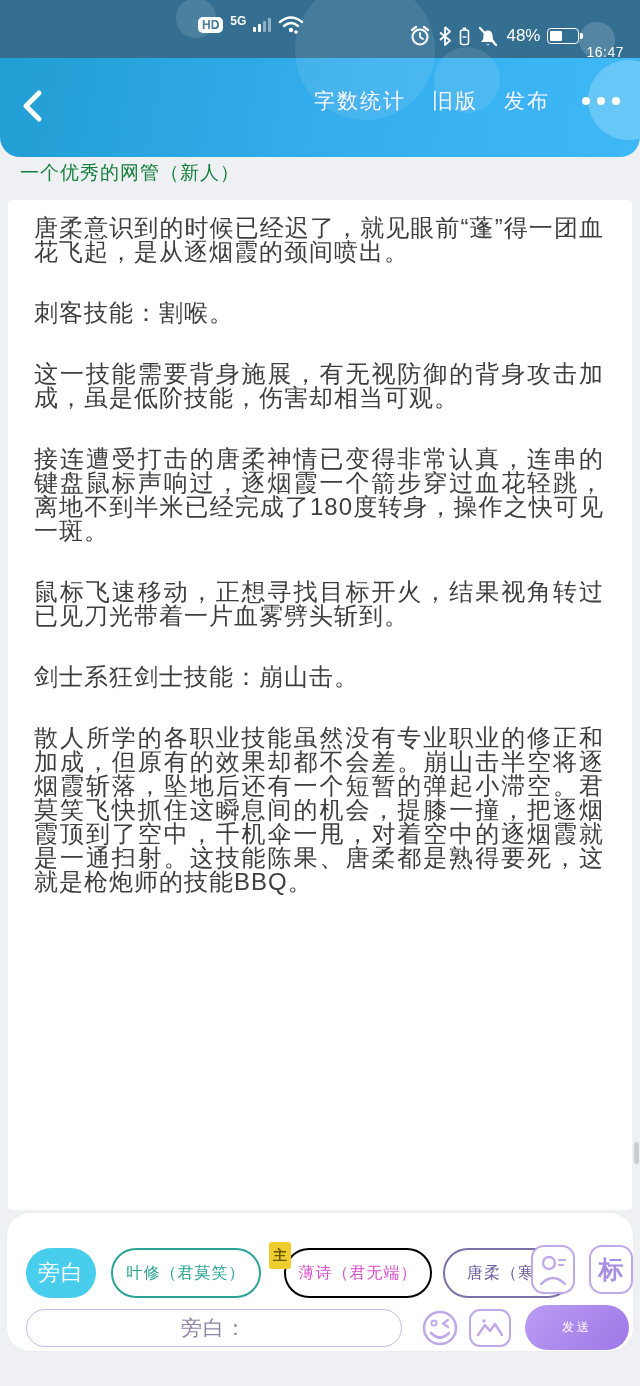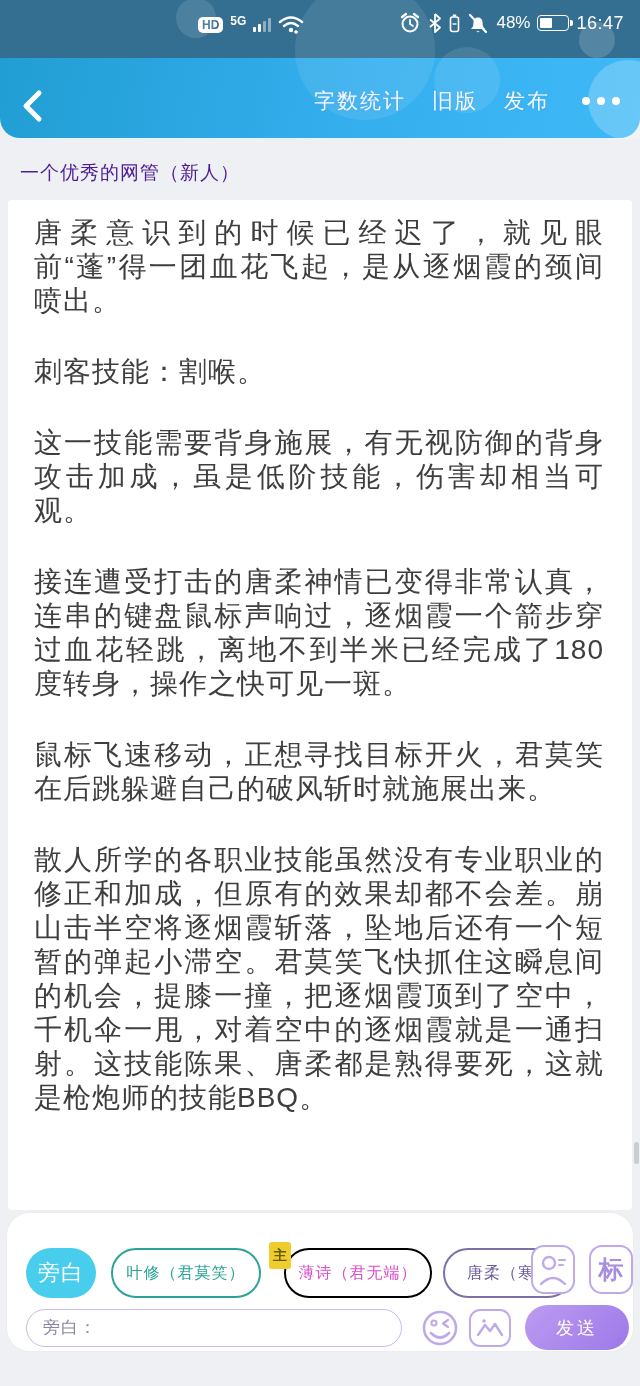--- a/index.html
+++ b/index.html
@@ -11,60 +11,60 @@
   .sb-inner{position:absolute;left:0;top:0;width:100%;height:100%;display:flex;align-items:center;color:#fff;z-index:2;}
   .sb-left{position:absolute;left:198px;top:14px;display:flex;align-items:center;gap:7px;}
   .sb-right{position:absolute;right:16px;top:12px;display:flex;align-items:center;gap:7px;}
   .hd-badge{background:#fff;color:#346f92;font-size:12px;font-weight:bold;border-radius:5px;padding:2px 4px;line-height:1;}
   .net{font-size:12px;font-weight:bold;line-height:1;margin-top:-8px;}
   .bars{display:flex;align-items:flex-end;gap:2px;height:14px;}
   .bars i{display:block;width:3px;background:#fff;border-radius:1px;}
   .bars i:nth-child(1){height:5px}.bars i:nth-child(2){height:8px}
   .bars i:nth-child(3){height:11px;opacity:.45}.bars i:nth-child(4){height:14px;opacity:.45}
   .pct{font-size:17px;}
-  .time{font-size:18px;letter-spacing:.5px;}
+  .time{font-size:14px;letter-spacing:.5px;margin-top:32px;}
   .batt{position:relative;width:32px;height:16px;border:1.8px solid #fff;border-radius:4px;}
   .batt::after{content:"";position:absolute;right:-5px;top:4px;width:3px;height:6px;background:#fff;border-radius:0 2px 2px 0;}
   .batt i{position:absolute;left:2px;top:2px;bottom:2px;width:40%;background:#fff;border-radius:1px;}
 
   
-  .header{position:absolute;left:0;top:58px;width:640px;height:80px;background:linear-gradient(100deg,#219ed3 0%,#35aeee 55%,#3eb9f6 100%);border-radius:0 0 20px 20px;z-index:2;overflow:visible;}
+  .header{position:absolute;left:0;top:58px;width:640px;height:99px;background:linear-gradient(100deg,#219ed3 0%,#35aeee 55%,#3eb9f6 100%);border-radius:0 0 20px 20px;z-index:2;overflow:visible;}
   .bokeh{position:absolute;border-radius:50%;pointer-events:none;z-index:4;}
   .back{position:absolute;left:16px;top:30px;width:36px;height:36px;cursor:pointer;}
   .hmenu{position:absolute;right:20px;top:0;height:86px;display:flex;align-items:center;gap:26px;}
   .hmenu .mi{color:#f2fbff;font-size:21px;letter-spacing:2px;cursor:pointer;text-shadow:0 0 2px rgba(120,120,255,.35);}
   .dots{display:flex;gap:7px;align-items:center;cursor:pointer;padding-left:6px;}
   .dots i{width:8px;height:8px;border-radius:50%;background:#fff;display:block;}
 
   
-  .doctitle{position:absolute;left:20px;top:160px;color:#4c1d95;font-size:19px;letter-spacing:1px;}
+  .doctitle{position:absolute;left:20px;top:160px;color:#15803d;font-size:19px;letter-spacing:1px;}
 
   
   .card{position:absolute;left:8px;top:200px;width:624px;height:1010px;background:#fff;border-radius:4px;padding:16px 28px 10px 26px;overflow:hidden;}
-  .card p{margin:0 0 37px 0;font-size:28px;line-height:34px;letter-spacing:1px;color:#3e3e3e;text-align:justify;}
+  .card p{margin:0 0 37px 0;font-size:24px;line-height:24px;letter-spacing:1px;color:#3e3e3e;text-align:justify;}
   .scrollthumb{position:absolute;right:1px;top:1142px;width:5px;height:22px;background:#c9ccd1;border-radius:3px;z-index:5;cursor:pointer;}
 
   
   .sheet{position:absolute;left:6px;top:1212px;width:628px;height:140px;background:#fff;border:1px solid #ececf2;border-radius:24px;z-index:5;}
   .pill{position:absolute;top:35px;height:50px;border-radius:25px;display:flex;align-items:center;justify-content:center;font-size:16px;letter-spacing:1px;cursor:pointer;background:#fff;white-space:nowrap;overflow:hidden;}
   .pill.narrator{left:19px;width:70px;background:#49cdec;color:#fff;font-size:22px;}
   .pill.p2{left:104px;width:150px;border:2px solid #2aa495;color:#2aa495;}
   .pill.p3{left:277px;width:148px;border:2px solid #000000;color:#d94fc8;}
   .pill.p4{left:436px;width:130px;border:2px solid #7e6fa6;color:#6d5d9c;justify-content:flex-start;padding-left:22px;z-index:1;font-family:Liberation Mono, monospace;}
   .mainbadge{position:absolute;left:262px;top:29px;width:22px;height:27px;background:#efcd2e;color:#6b5900;font-size:14px;font-weight:bold;display:flex;align-items:center;justify-content:center;border-radius:3px;z-index:3;}
   .iconbox{position:absolute;top:32px;width:44px;height:49px;background:#fff;border:2.5px solid #bfa9e8;border-radius:13px;display:flex;align-items:center;justify-content:center;z-index:2;cursor:pointer;}
   .iconbox.person{left:524px;}
   .iconbox.tag{left:582px;color:#a78ee2;font-size:25px;font-weight:bold;letter-spacing:0;}
   .inputpill{position:absolute;left:19px;top:96px;width:376px;height:38px;border:1.6px solid #cbbaec;border-radius:20px;background:#fff;display:flex;align-items:center;}
-  .inputpill input{border:none;outline:none;width:100%;background:transparent;font-size:17px;letter-spacing:1px;color:#3b82f6;padding:0 16px;}
+  .inputpill input{border:none;outline:none;width:100%;background:transparent;font-size:21px;letter-spacing:1px;color:#3b82f6;padding:0 16px;text-align:center;}
   .inputpill input::placeholder{color:#8d84a6;opacity:1;}
   .roundicon{position:absolute;top:96px;cursor:pointer;}
   .roundicon.smile{left:414px;}
   .imgbox{position:absolute;left:462px;top:96px;width:42px;height:38px;border:2.5px solid #bfa9e8;border-radius:11px;display:flex;align-items:center;justify-content:center;cursor:pointer;}
-  .sendbtn{position:absolute;left:518px;top:92px;width:104px;height:45px;border-radius:23px;background:linear-gradient(135deg,#bb9cf2,#9d78e8);color:#fff;font-size:18px;letter-spacing:3px;display:flex;align-items:center;justify-content:center;cursor:pointer;}
+  .sendbtn{position:absolute;left:518px;top:92px;width:104px;height:45px;border-radius:23px;background:linear-gradient(135deg,#bb9cf2,#9d78e8);color:#fff;font-size:12px;letter-spacing:3px;display:flex;align-items:center;justify-content:center;cursor:pointer;}
 </style>
 </head>
 <body>
 
 <div class="frame">
 
   <div class="statusbar">
     <div class="sb-inner">
       <div class="sb-left">
         <span class="hd-badge">HD</span>
@@ -132,21 +132,22 @@
   <div class="bokeh" style="left:588px;top:60px;width:80px;height:80px;background:rgba(255,255,255,.22);"></div>
   <div class="bokeh" style="left:579px;top:22px;width:36px;height:36px;background:rgba(255,255,255,.16);"></div>
 
   <div class="doctitle">一个优秀的网管（新人）</div>
 
   <div class="card">
     <p>唐柔意识到的时候已经迟了，就见眼前“蓬”得一团血花飞起，是从逐烟霞的颈间喷出。</p>
     <p>刺客技能：割喉。</p>
     <p>这一技能需要背身施展，有无视防御的背身攻击加成，虽是低阶技能，伤害却相当可观。</p>
     <p>接连遭受打击的唐柔神情已变得非常认真，连串的键盘鼠标声响过，逐烟霞一个箭步穿过血花轻跳，离地不到半米已经完成了180度转身，操作之快可见一斑。</p>
-    <p>鼠标飞速移动，正想寻找目标开火，君莫笑在后跳躲避自己的破风斩时就施展出来。</p>
+    <p>鼠标飞速移动，正想寻找目标开火，结果视角转过已见刀光带着一片血雾劈头斩到。</p>
+    <p>剑士系狂剑士技能：崩山击。</p>
     <p>散人所学的各职业技能虽然没有专业职业的修正和加成，但原有的效果却都不会差。崩山击半空将逐烟霞斩落，坠地后还有一个短暂的弹起小滞空。君莫笑飞快抓住这瞬息间的机会，提膝一撞，把逐烟霞顶到了空中，千机伞一甩，对着空中的逐烟霞就是一通扫射。这技能陈果、唐柔都是熟得要死，这就是枪炮师的技能BBQ。</p>
 
   </div>
   <div class="scrollthumb"></div>
 
   <div class="sheet">
     <div class="pill narrator">旁白</div>
     <div class="pill p2">叶修（君莫笑）</div>
     <div class="mainbadge">主</div>
     <div class="pill p3">薄诗（君无端）</div>

